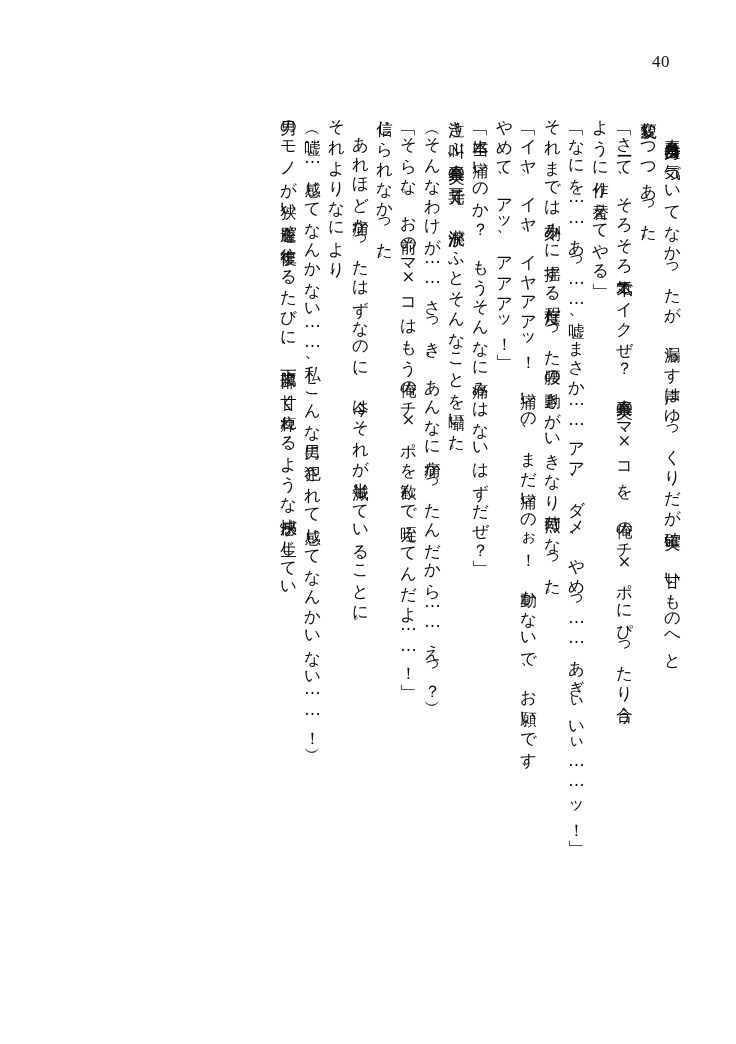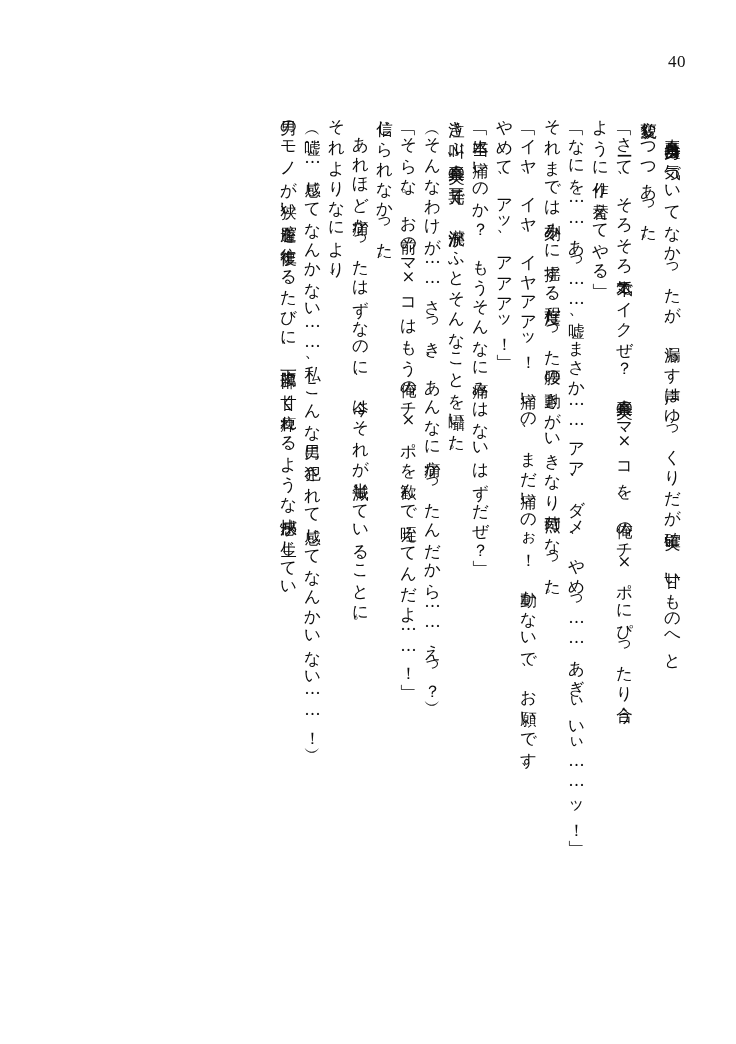--- a/index.html
+++ b/index.html
@@ -17,21 +17,21 @@
   #page {
     position: relative;
     width: 736px;
     height: 1044px;
     background: #ffffff;
     box-sizing: border-box;
   }
   #page-number {
     position: absolute;
     top: 52px;
-    right: 50px;
+    right: 66px;
     font-size: 17px;
     letter-spacing: 0.5px;
     color: #111;
     font-family: "Liberation Serif", "DejaVu Serif", serif;
   }
   #text-block {
     position: absolute;
     top: 108px;
     right: 56px;
     left: 56px;

